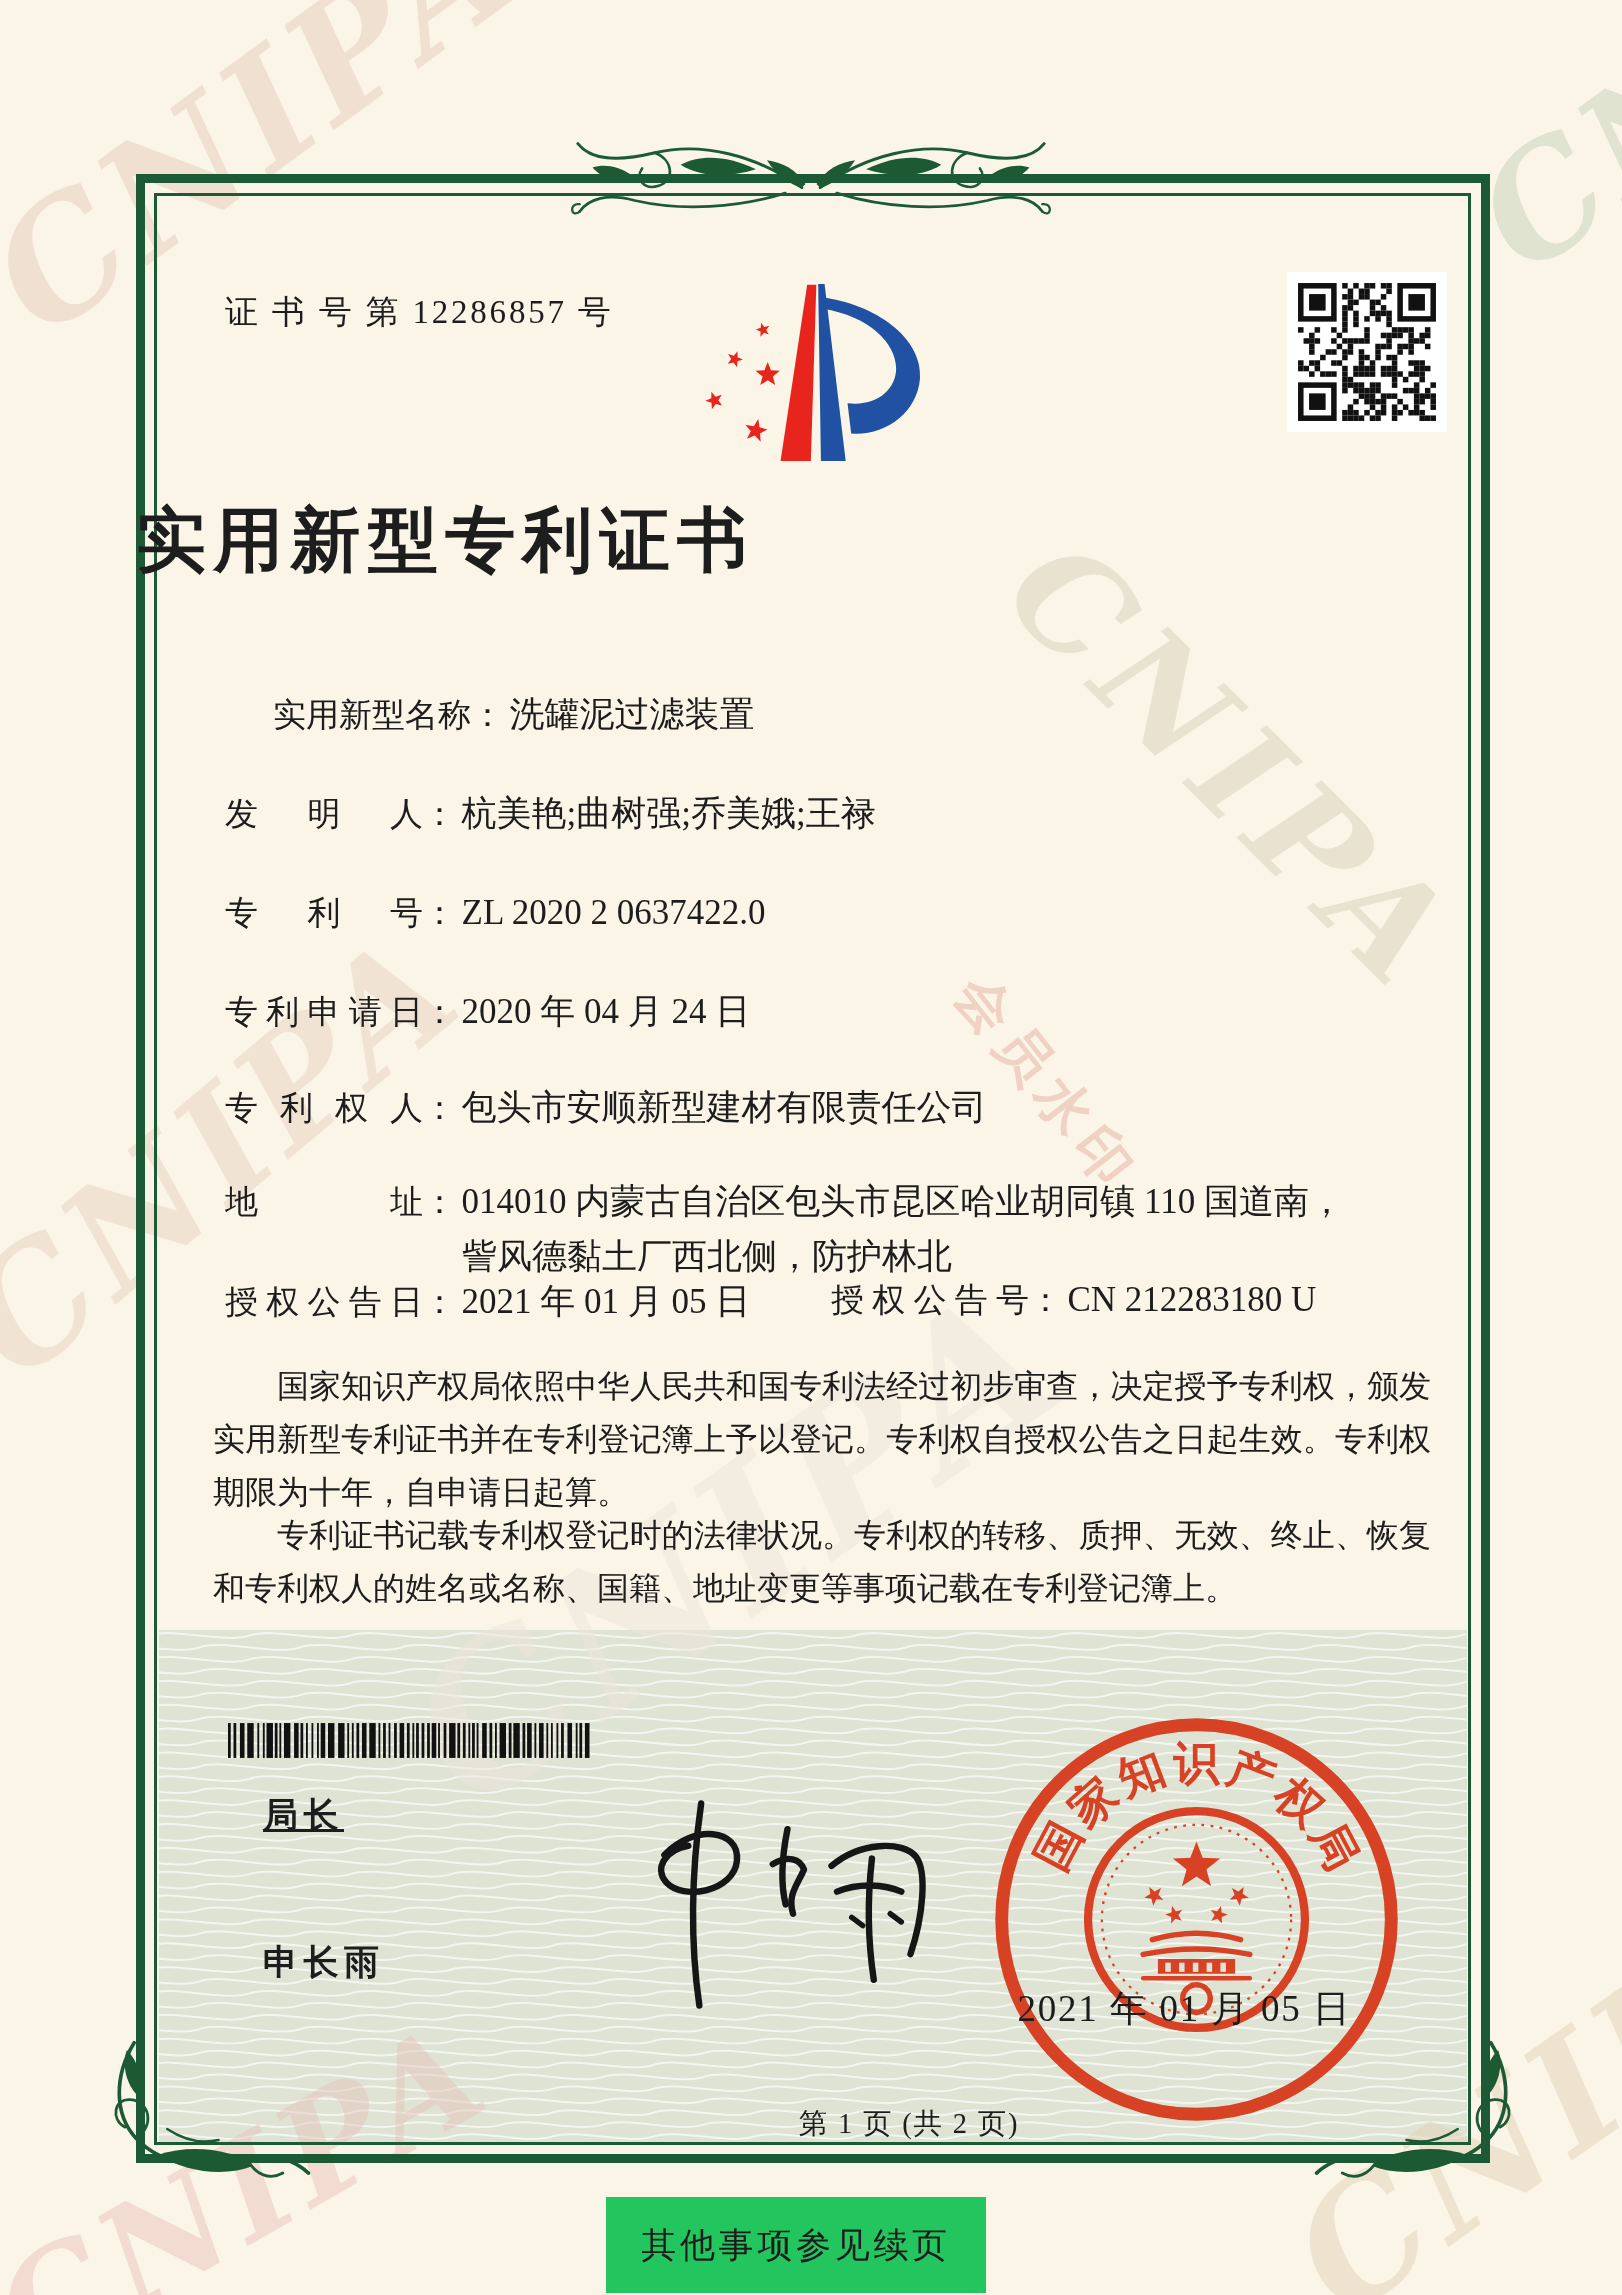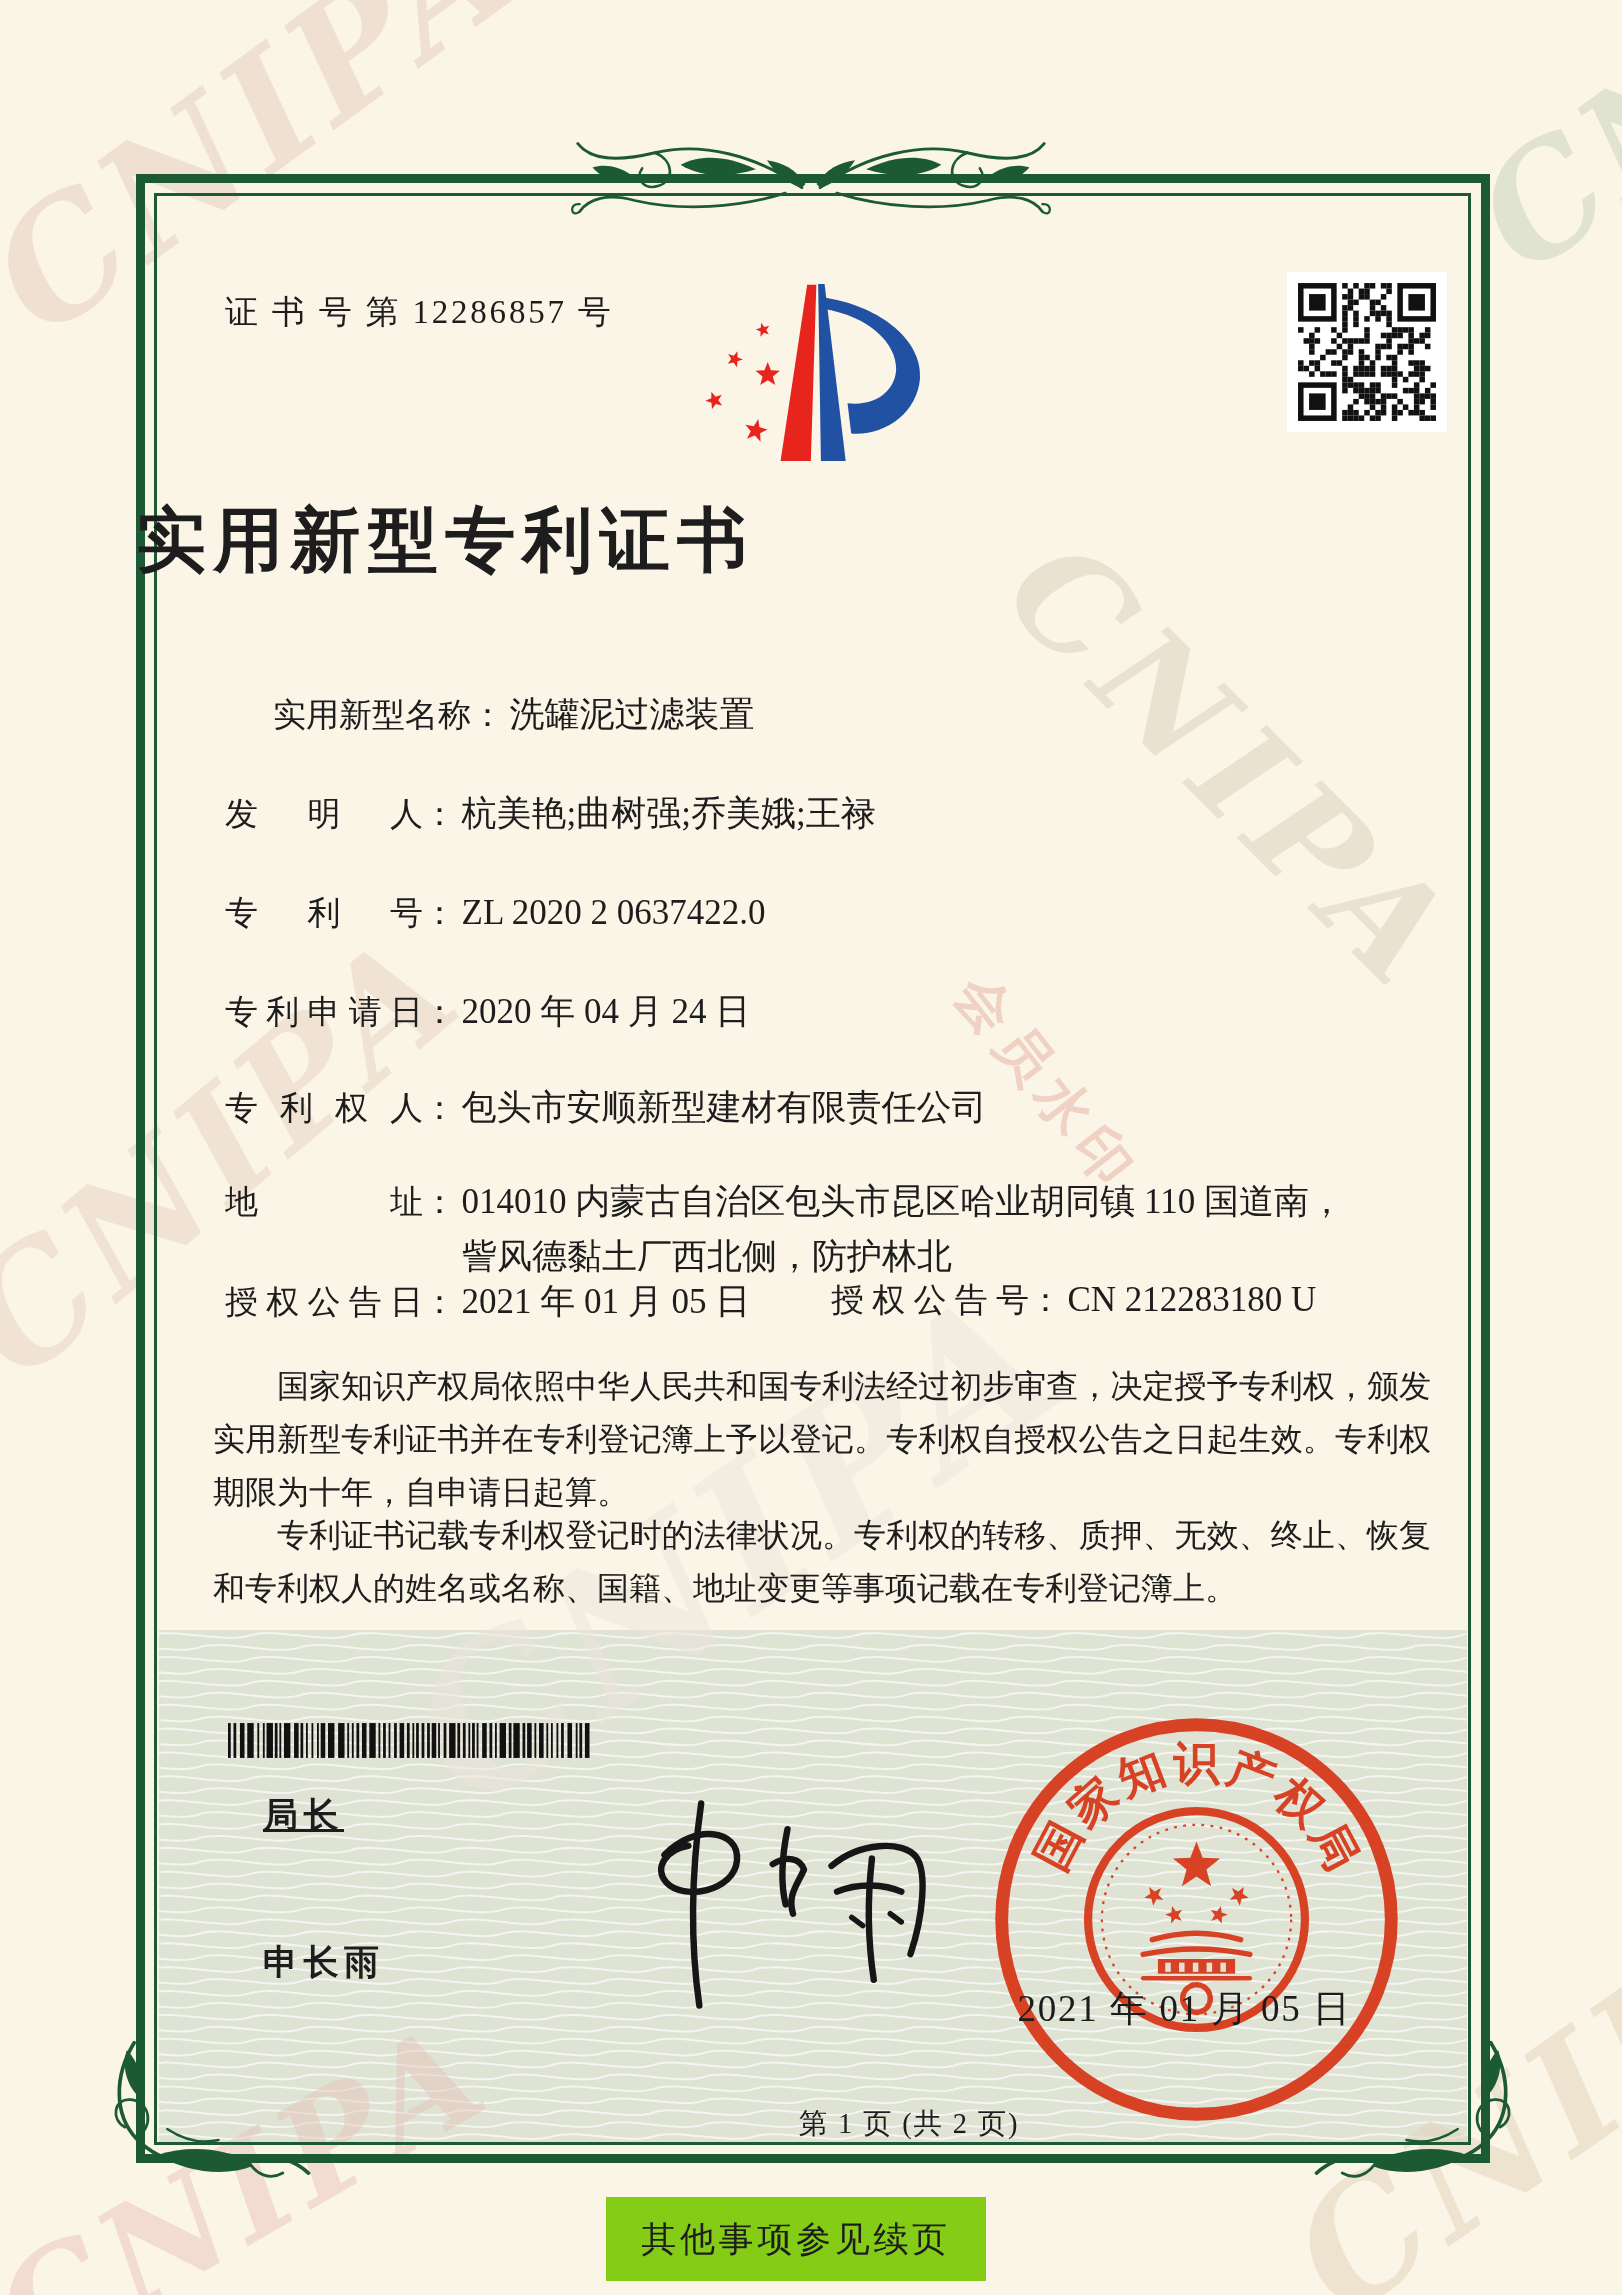--- a/index.html
+++ b/index.html
@@ -51,22 +51,22 @@
     font-family:"Liberation Sans","DejaVu Sans",sans-serif; letter-spacing:5.5px; z-index:5;}
   .seal-date{
     position:absolute; left:1010px; top:1984px; width:349px; text-align:center;
     font-size:37px; letter-spacing:1.8px; color:#1c1c1c; z-index:7; white-space:nowrap;
   }
   .page-num{
     position:absolute; left:132px; top:2105px; width:1554px; text-align:center;
     font-size:28.5px; z-index:5; letter-spacing:1.8px;
   }
   .note-box{
-    position:absolute; left:606px; top:2197px; width:380px; height:84px;
-    background:#84cc16; z-index:5; display:flex; align-items:center; justify-content:center;
+    position:absolute; left:606px; top:2197px; width:380px; height:96px;
+    background:#22c55e; z-index:5; display:flex; align-items:center; justify-content:center;
   }
   .note-text{font-size:35px; letter-spacing:3.7px;}
   .qr-box{position:absolute; left:1287px; top:272px; width:160px; height:160px;
     background:#ffffff; z-index:5;}
   .sig{position:absolute; left:556px; top:1798px; z-index:5;}
   .seal{position:absolute; left:987px; top:1710px; z-index:6; opacity:.94;}
   .barcode{position:absolute; left:228px; top:1723px; z-index:5;}
   .logo{position:absolute; left:696px; top:272px; z-index:5;}
 </style>
 </head>

